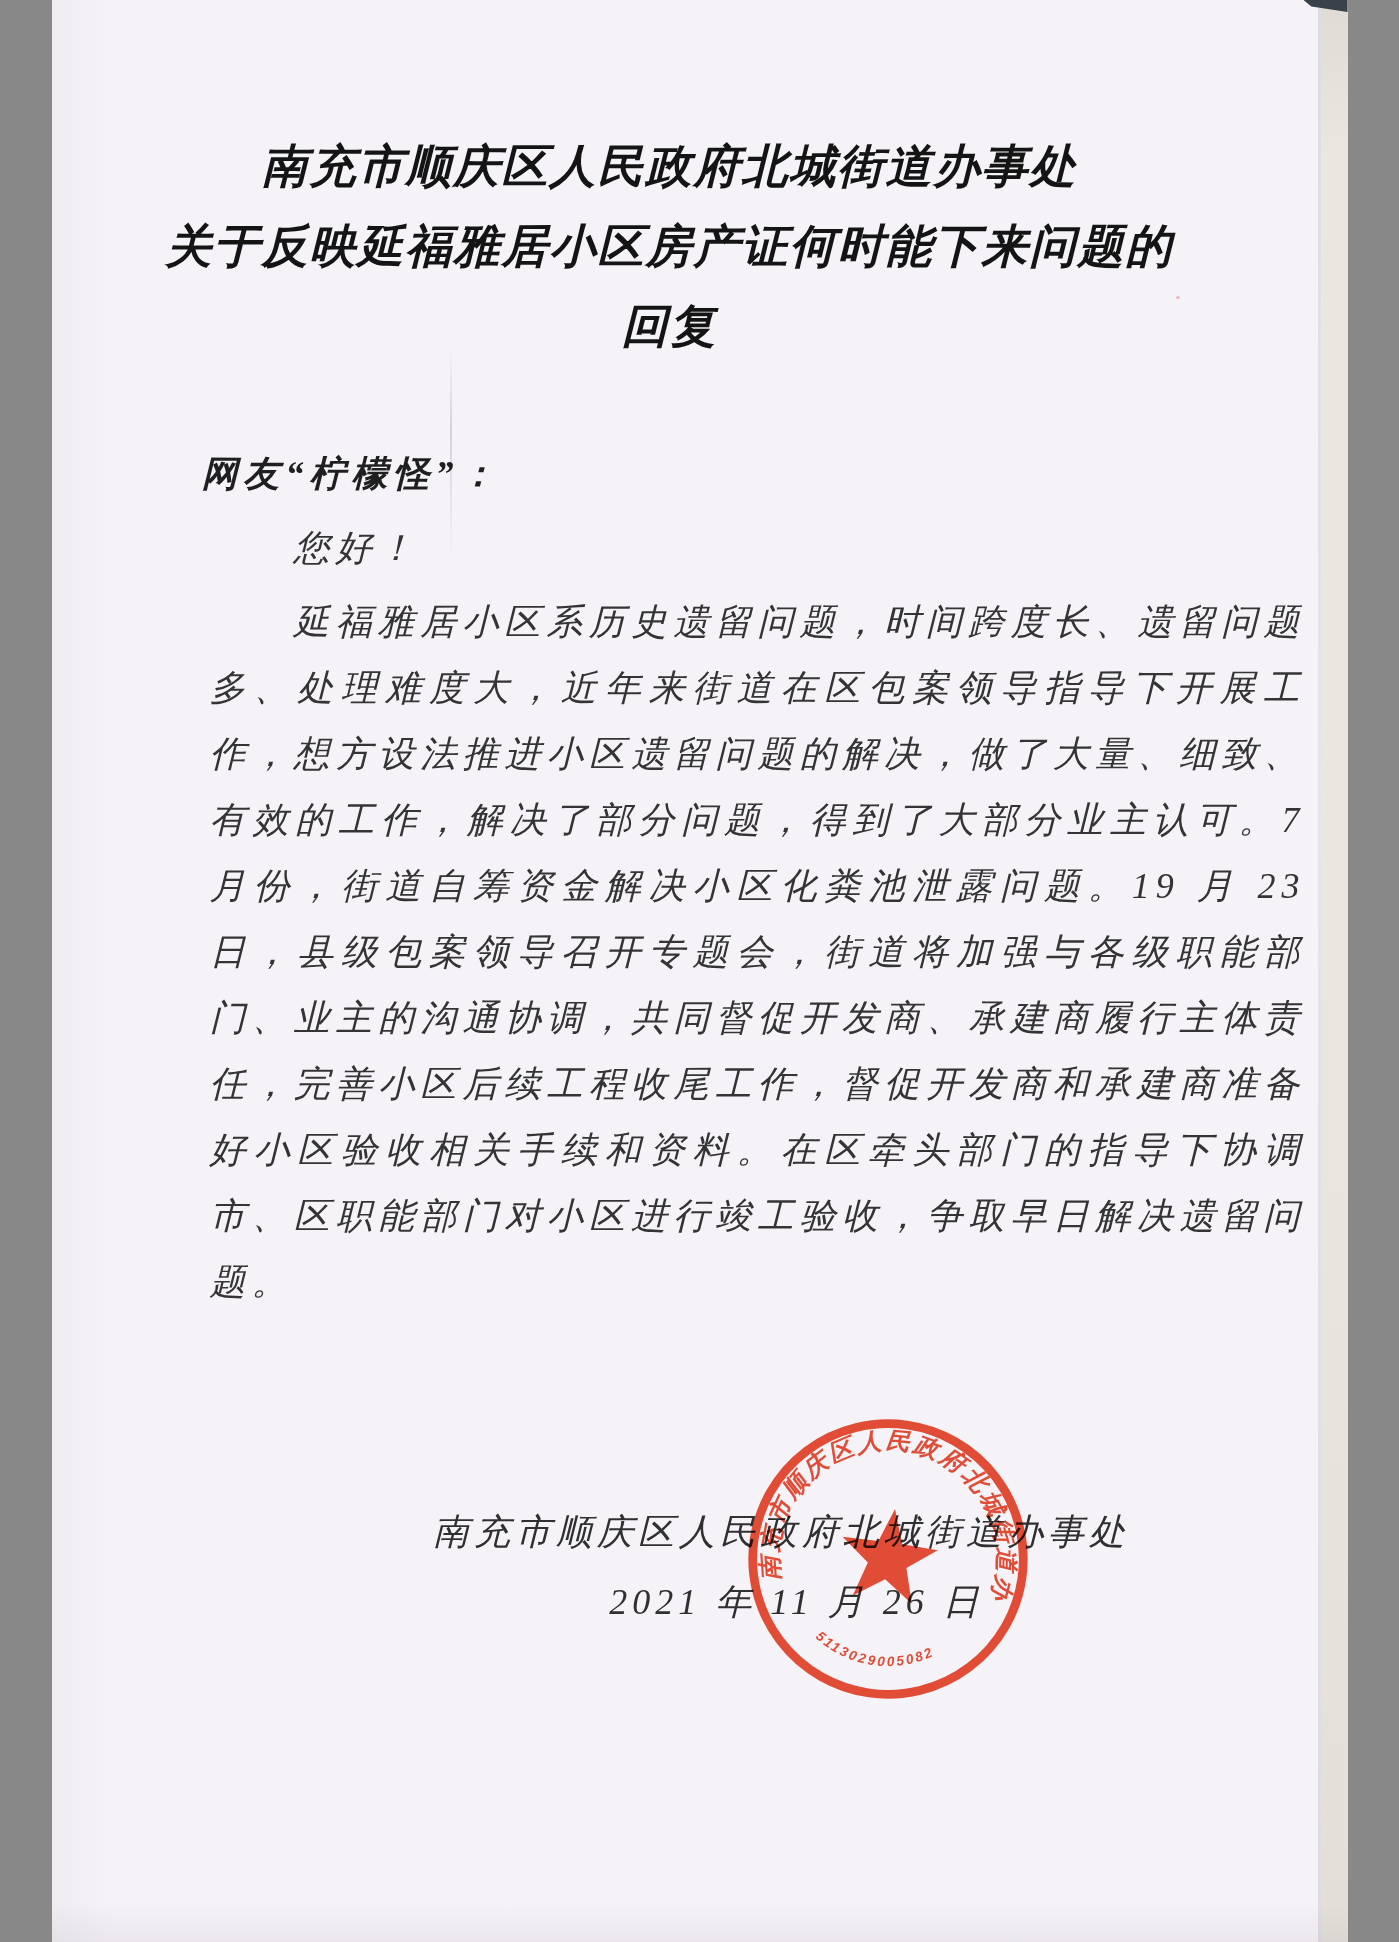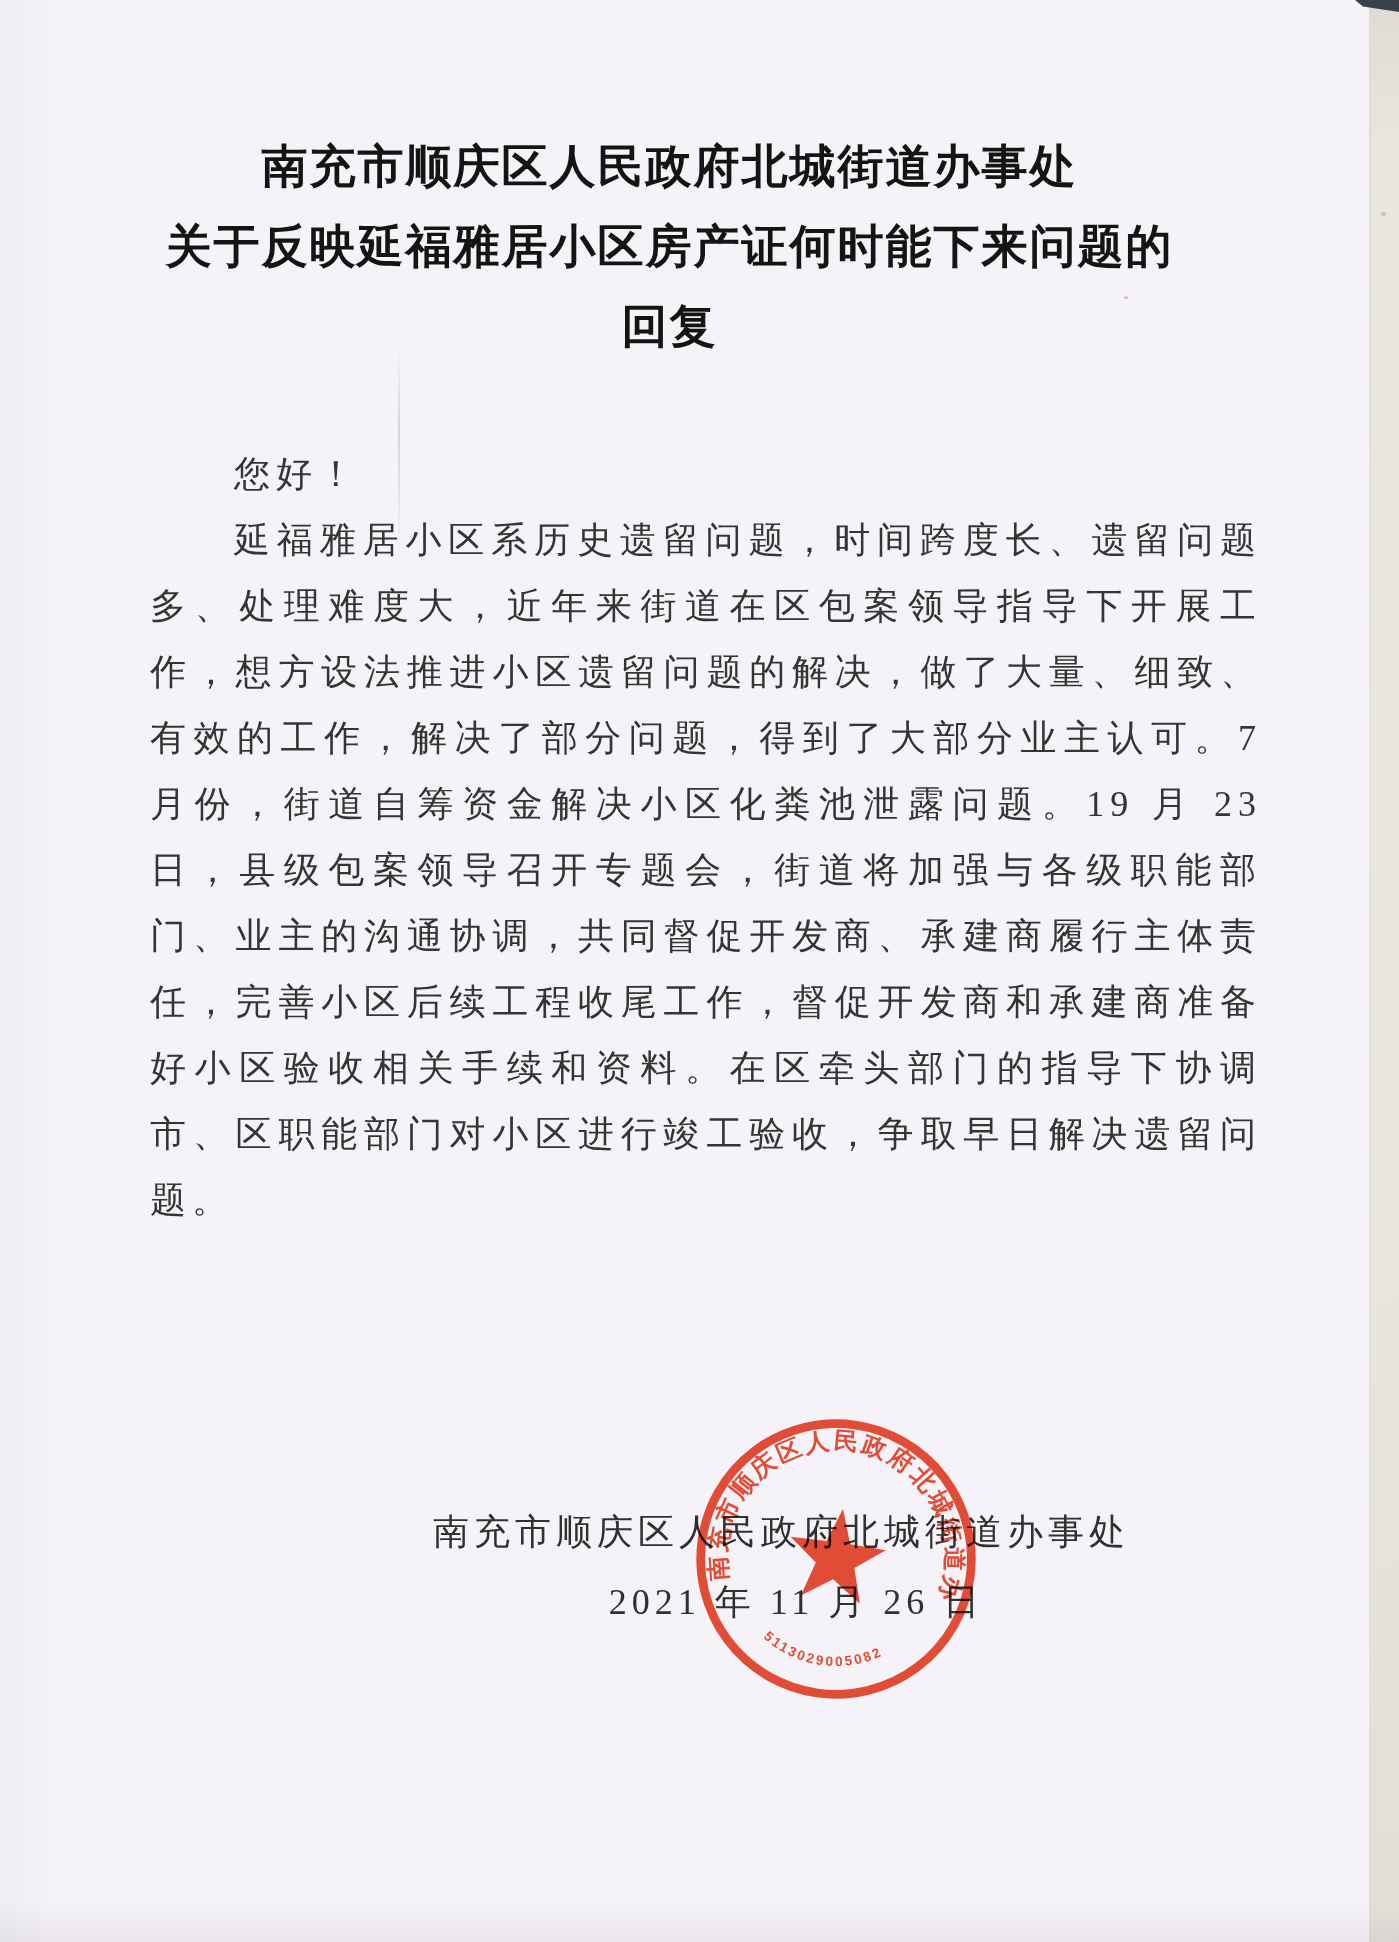--- a/index.html
+++ b/index.html
@@ -1,24 +1,25 @@
 <!DOCTYPE html>
 <html><head>
 <meta charset="utf-8">
 <style>
   html,body { margin:0; padding:0; background:#888; }
   .page {
     position:relative;
-    width:1399px; height:1942px;
+    width:1296px; height:1942px;
     margin:0 auto;
     background:
       linear-gradient(90deg, #efecf2 0px, #f6f3f8 60px, #f6f3f8 100%),
       #f6f3f8;
     overflow:hidden;
     font-family:"Liberation Serif", serif;
+    font-style:italic;
   }
   
   .scan-strip {
     position:absolute; top:0; right:0; width:27px; height:1942px;
     background:linear-gradient(180deg, #dfdbd4 0%, #eae6e0 8%, #e9e5df 60%, #e3dfd8 100%);
   }
   .scan-corner {
     position:absolute; top:0; right:0; width:44px; height:12px;
     background:#39424a;
     clip-path:polygon(0 0, 100% 0, 100% 100%, 18% 55%);
@@ -42,21 +43,21 @@
     letter-spacing:2px;
     color:#141414;
   }
   .body-block {
     position:absolute; top:441px; left:150px; width:1112px;
     font-size:36px; line-height:66px; letter-spacing:6px;
     color:#343434;
     text-align:justify;
   }
   .salutation { font-weight:bold; color:#1f1f1f; }
-  .body-block p { margin:0; text-indent:84px; }
+  .body-block p { margin:8px; text-indent:84px; }
   .sign-block {
     position:absolute; top:1497px; left:0; width:100%;
     text-align:center;
     font-size:36px; color:#303030; letter-spacing:5px;
     line-height:70px;
   }
   .sign-line { position:relative; left:82px; }
   .date-line { position:relative; left:97px; }
   .stamp {
     position:absolute; left:690px; top:1413px; width:292px; height:292px;
@@ -84,20 +85,21 @@
   <div class="speck s2"></div>
   <div class="shade-bottom"></div>
 
   <div class="title-block">
     <div>南充市顺庆区人民政府北城街道办事处</div>
     <div>关于反映延福雅居小区房产证何时能下来问题的</div>
     <div>回复</div>
   </div>
 
   <div class="body-block">
+    <div class="salutation">网友“柠檬怪”：</div>
     <div id="paragraphs">
         <p>您好！</p>
         <p>延福雅居小区系历史遗留问题，时间跨度长、遗留问题多、处理难度大，近年来街道在区包案领导指导下开展工作，想方设法推进小区遗留问题的解决，做了大量、细致、有效的工作，解决了部分问题，得到了大部分业主认可。7 月份，街道自筹资金解决小区化粪池泄露问题。19 月 23 日，县级包案领导召开专题会，街道将加强与各级职能部门、业主的沟通协调，共同督促开发商、承建商履行主体责任，完善小区后续工程收尾工作，督促开发商和承建商准备好小区验收相关手续和资料。在区牵头部门的指导下协调市、区职能部门对小区进行竣工验收，争取早日解决遗留问题。</p>
       </div>
   </div>
 
   <div class="sign-block">
     <div class="sign-line">南充市顺庆区人民政府北城街道办事处</div>
     <div class="date-line">2021 年 11 月 26 日</div>
   </div>

